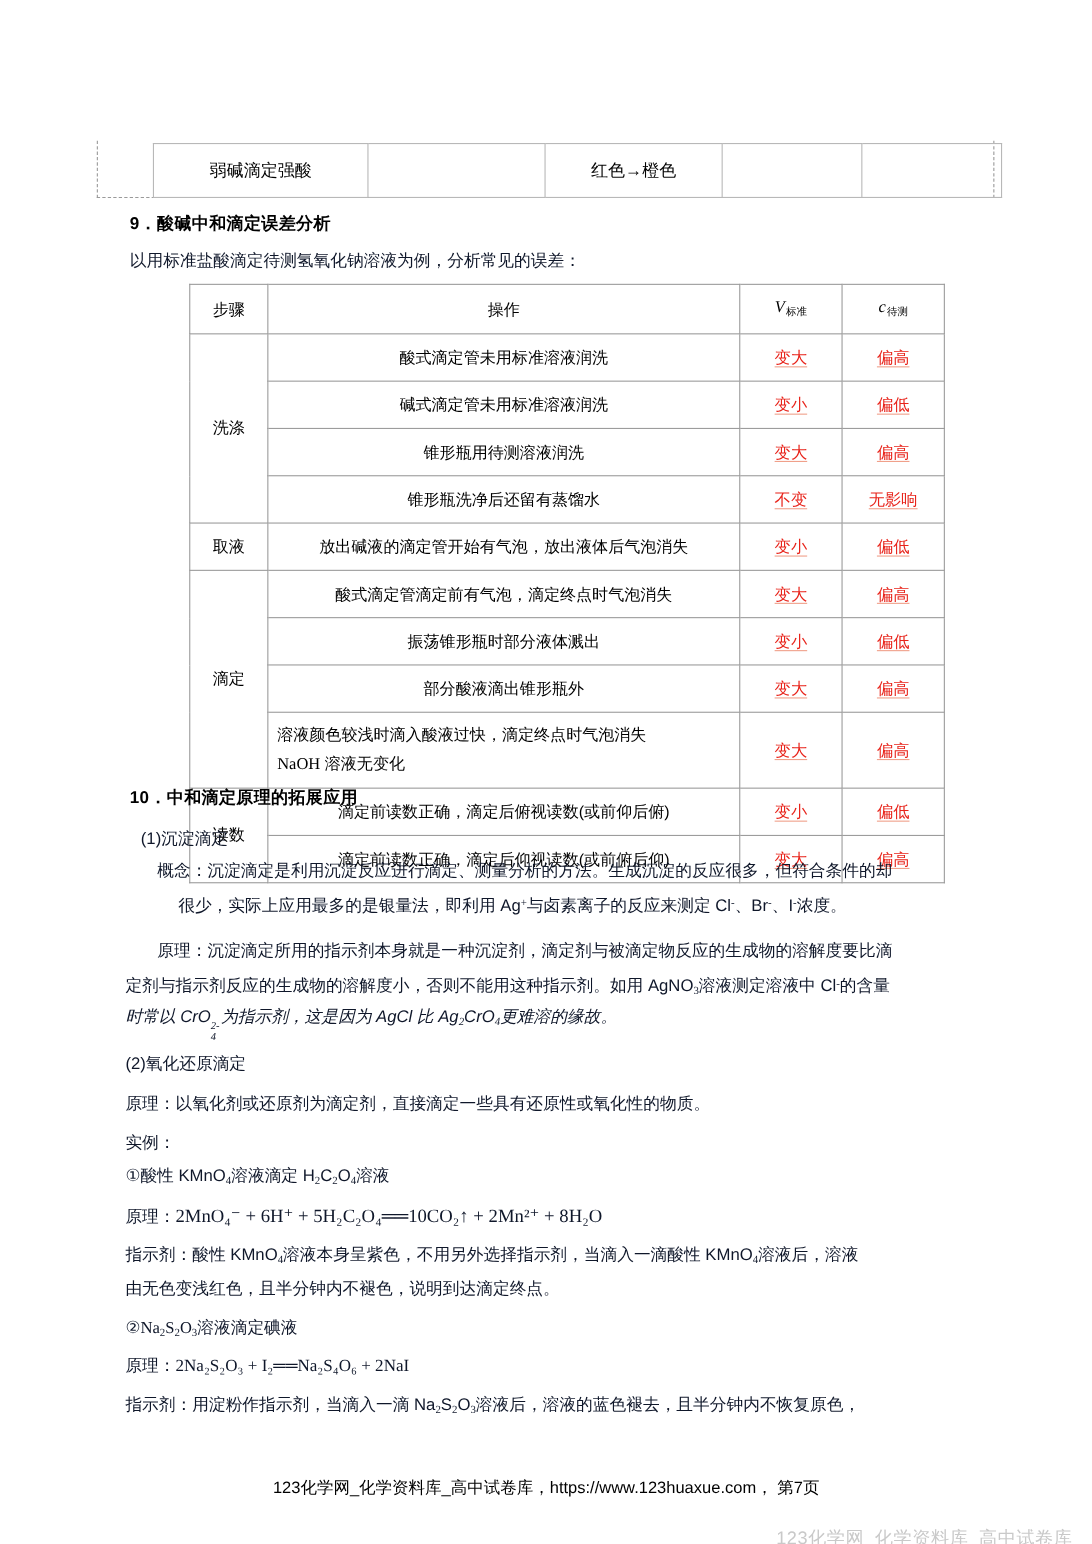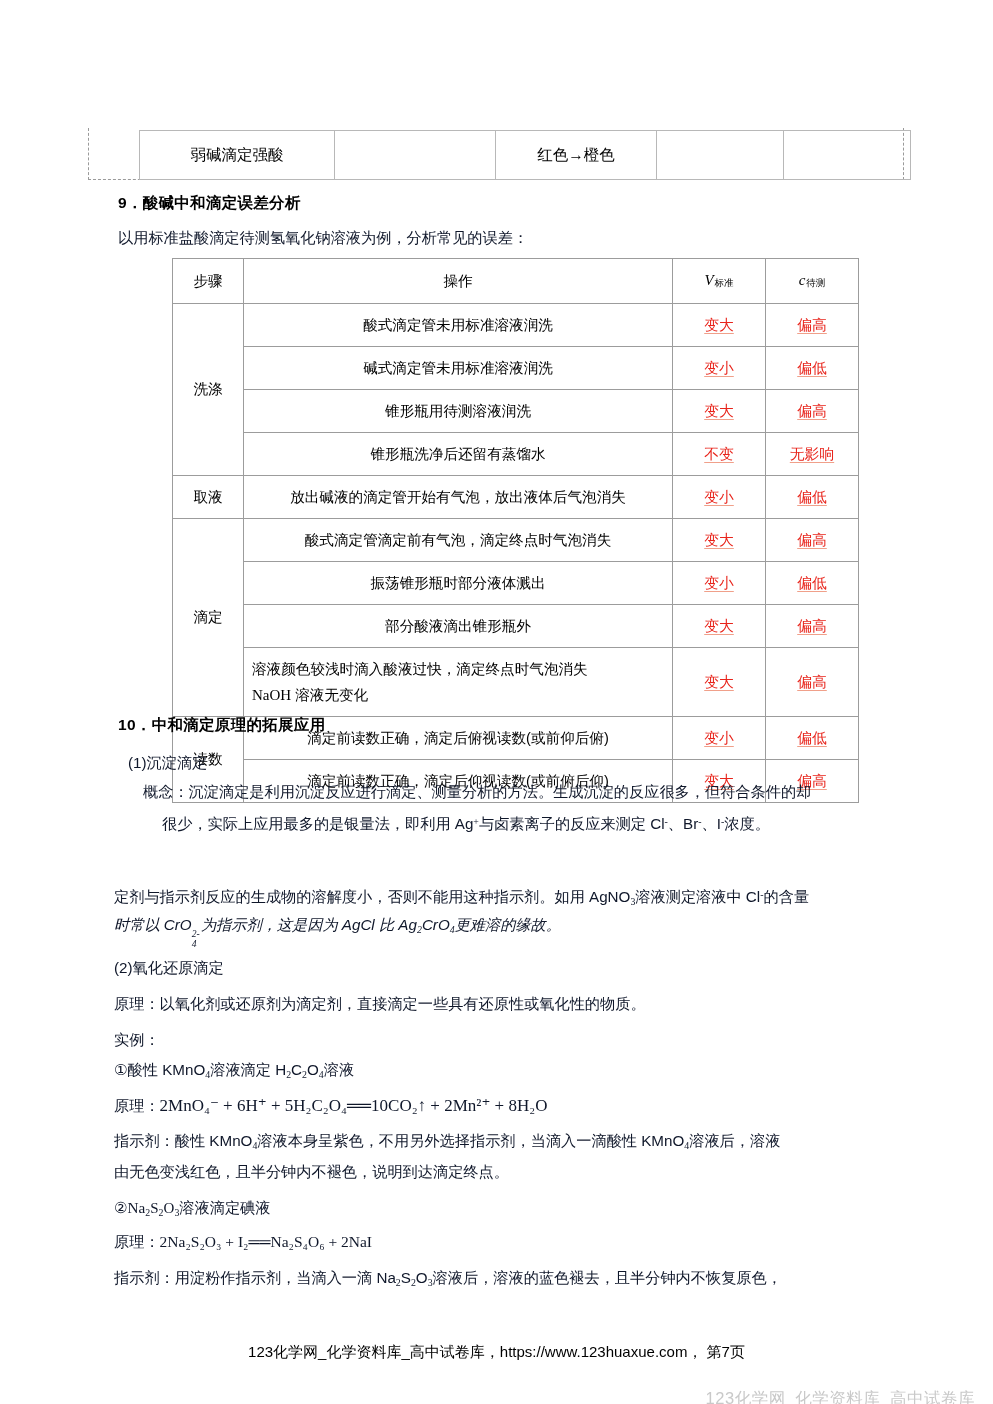--- a/index.html
+++ b/index.html
@@ -274,20 +274,21 @@
 
   <div class="h-sec" style="left:118px; top:699px;">10．中和滴定原理的拓展应用</div>
 
   <div class="para" style="left:114px; top:736px;margin-left:14px;">(1)沉淀滴定</div>
 
   <div class="para" style="left:143px; top:765px;">概念：沉淀滴定是利用沉淀反应进行滴定、测量分析的方法。生成沉淀的反应很多，但符合条件的却</div>
   <div class="para" style="left:114px; top:795px;margin-left:48px;">
     <span>很少，实际上应用最多的是银量法，即利用 Ag</span><span class="chem"><sup>+</sup></span><span>与卤素离子的反应来测定 Cl</span><span class="chem"><sup>-</sup></span><span>、Br</span><span class="chem"><sup>-</sup></span><span>、I</span><span class="chem"><sup>-</sup></span><span>浓度。</span>
   </div>
 
+  <div class="para" style="left:143px; top:838px;">原理：沉淀滴定所用的指示剂本身就是一种沉淀剂，滴定剂与被滴定物反应的生成物的溶解度要比滴</div>
   <div class="para" style="left:114px; top:868px;">
     <span>定剂与指示剂反应的生成物的溶解度小，否则不能用这种指示剂。如用 AgNO</span><span class="chem"><sub>3</sub></span><span>溶液测定溶液中 Cl</span><span class="chem"><sup>-</sup></span><span>的含量</span>
   </div>
   <div class="para" style="left:114px; top:898px;font-style:italic;">
     <span>时常以 CrO</span><span class="chem stack"><span class="sup">2-</span><span class="sub">4</span></span><span>为指示剂，这是因为 AgCl 比 Ag</span><span class="chem"><sub>2</sub></span><span>CrO</span><span class="chem"><sub>4</sub></span><span>更难溶的缘故。</span>
   </div>
 
   <div class="para" style="left:114px; top:941px;">(2)氧化还原滴定</div>
   <div class="para" style="left:114px; top:977px;">原理：以氧化剂或还原剂为滴定剂，直接滴定一些具有还原性或氧化性的物质。</div>
   <div class="para" style="left:114px; top:1013px;">实例：</div>

